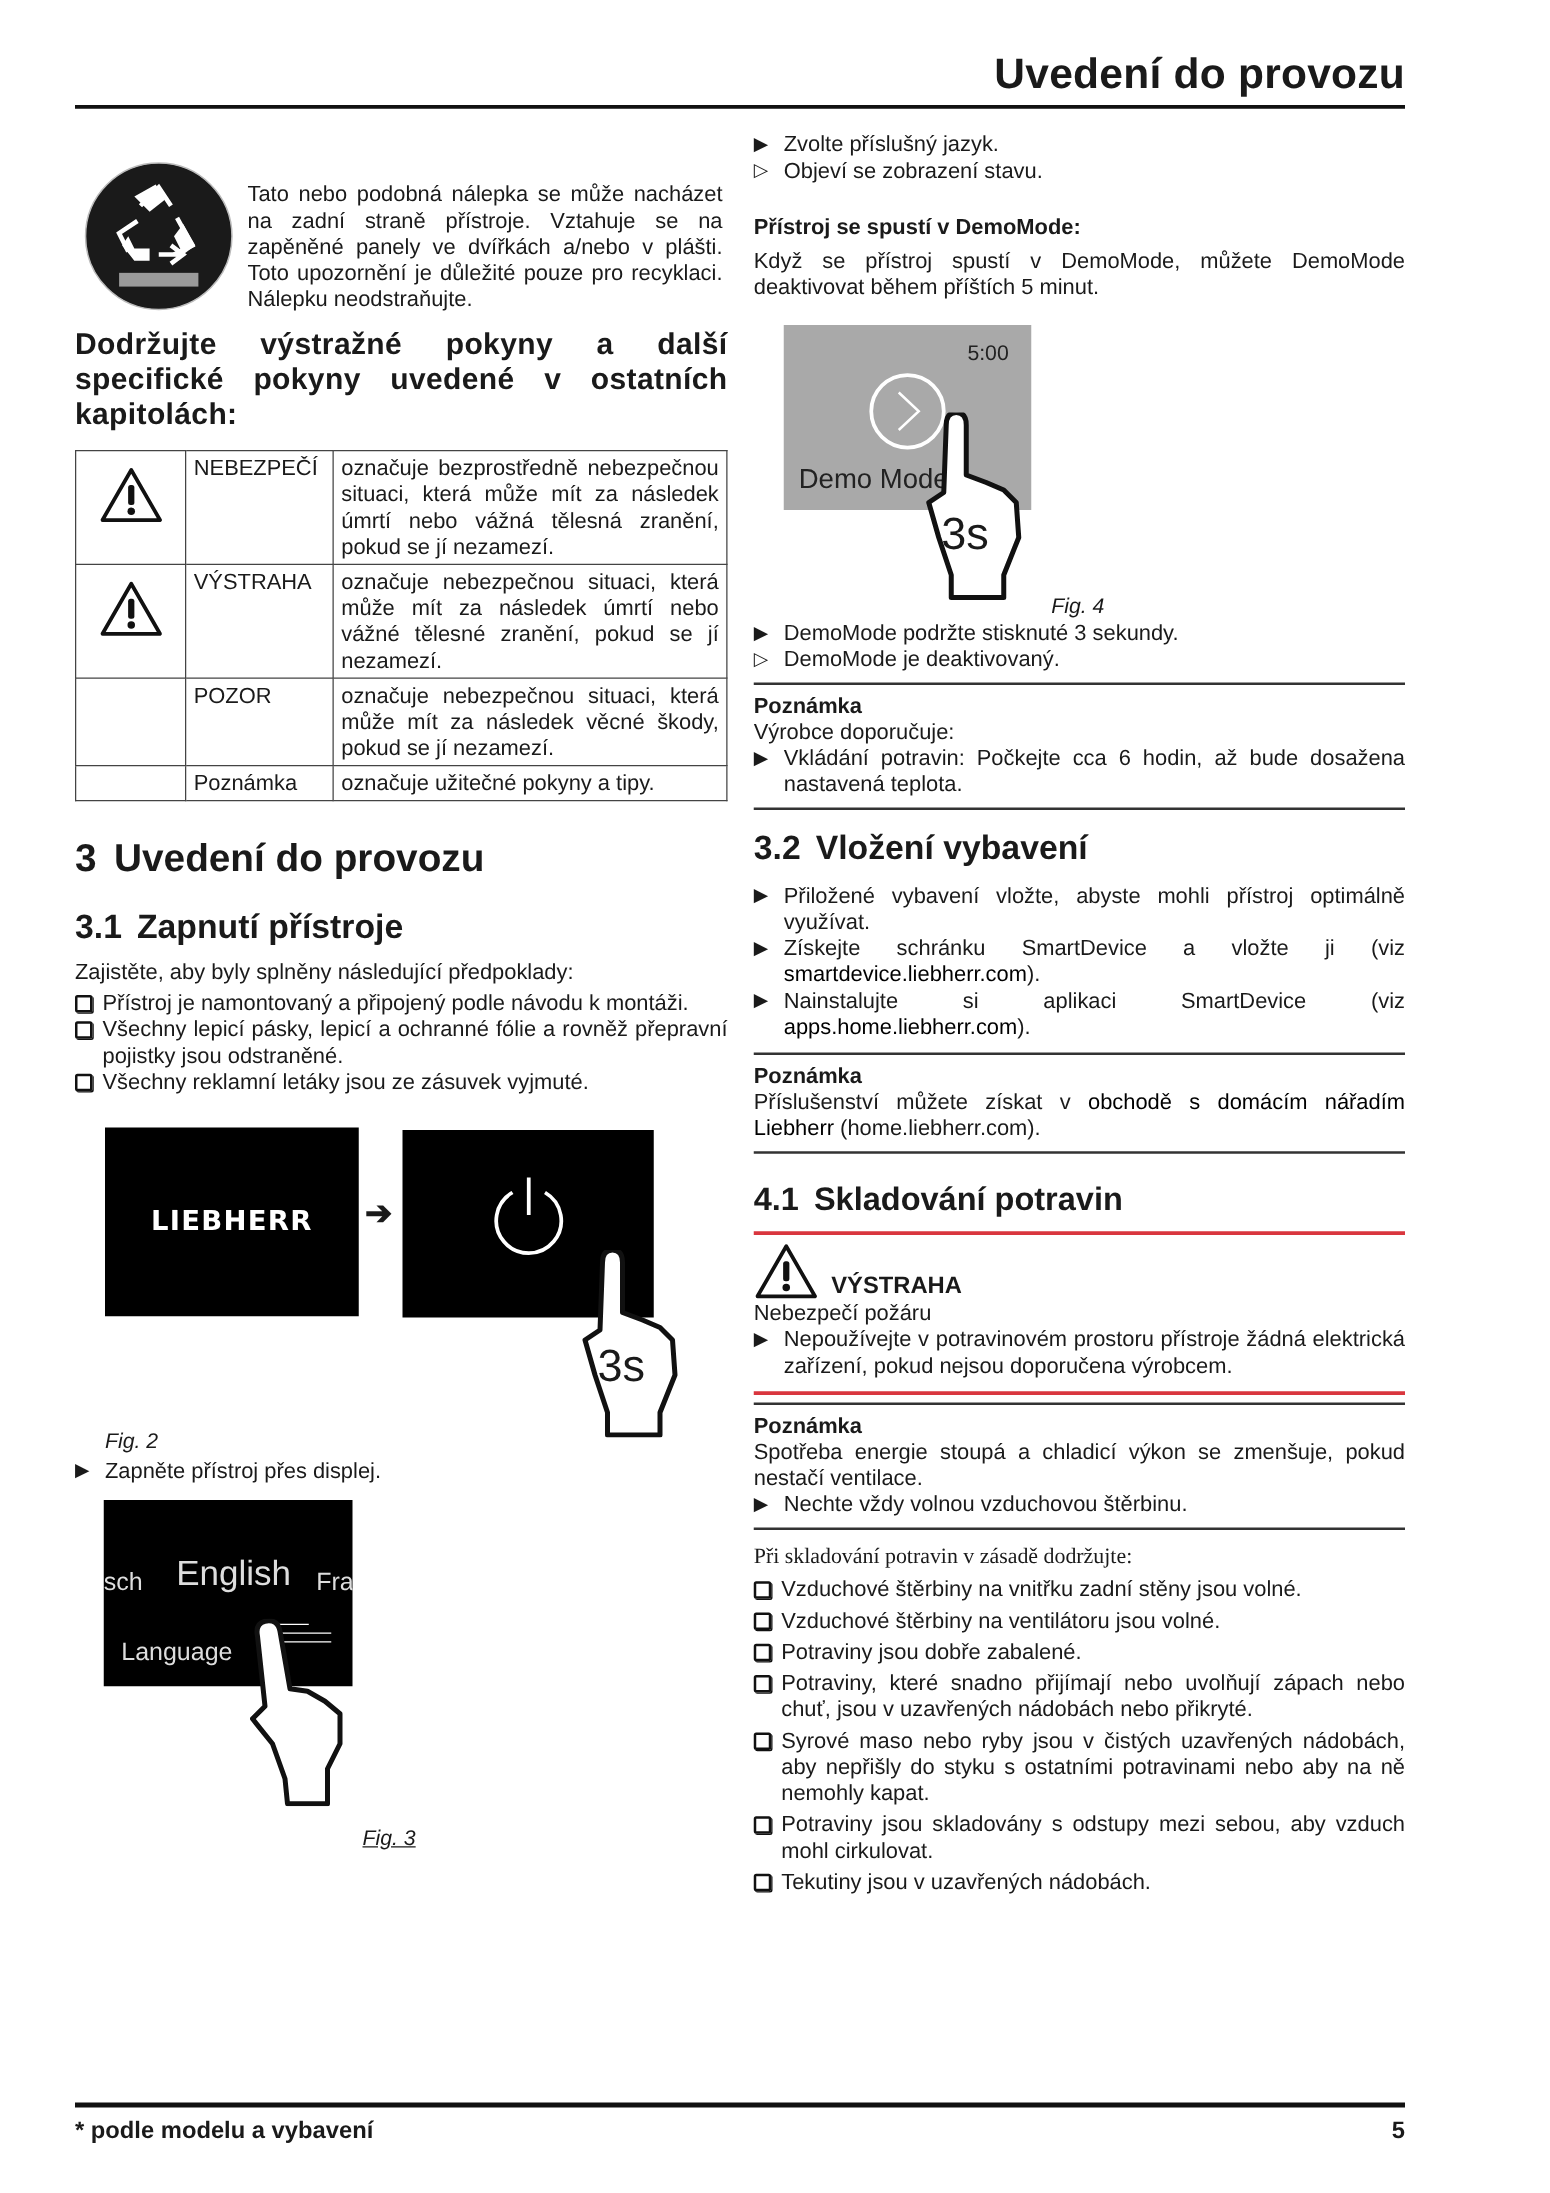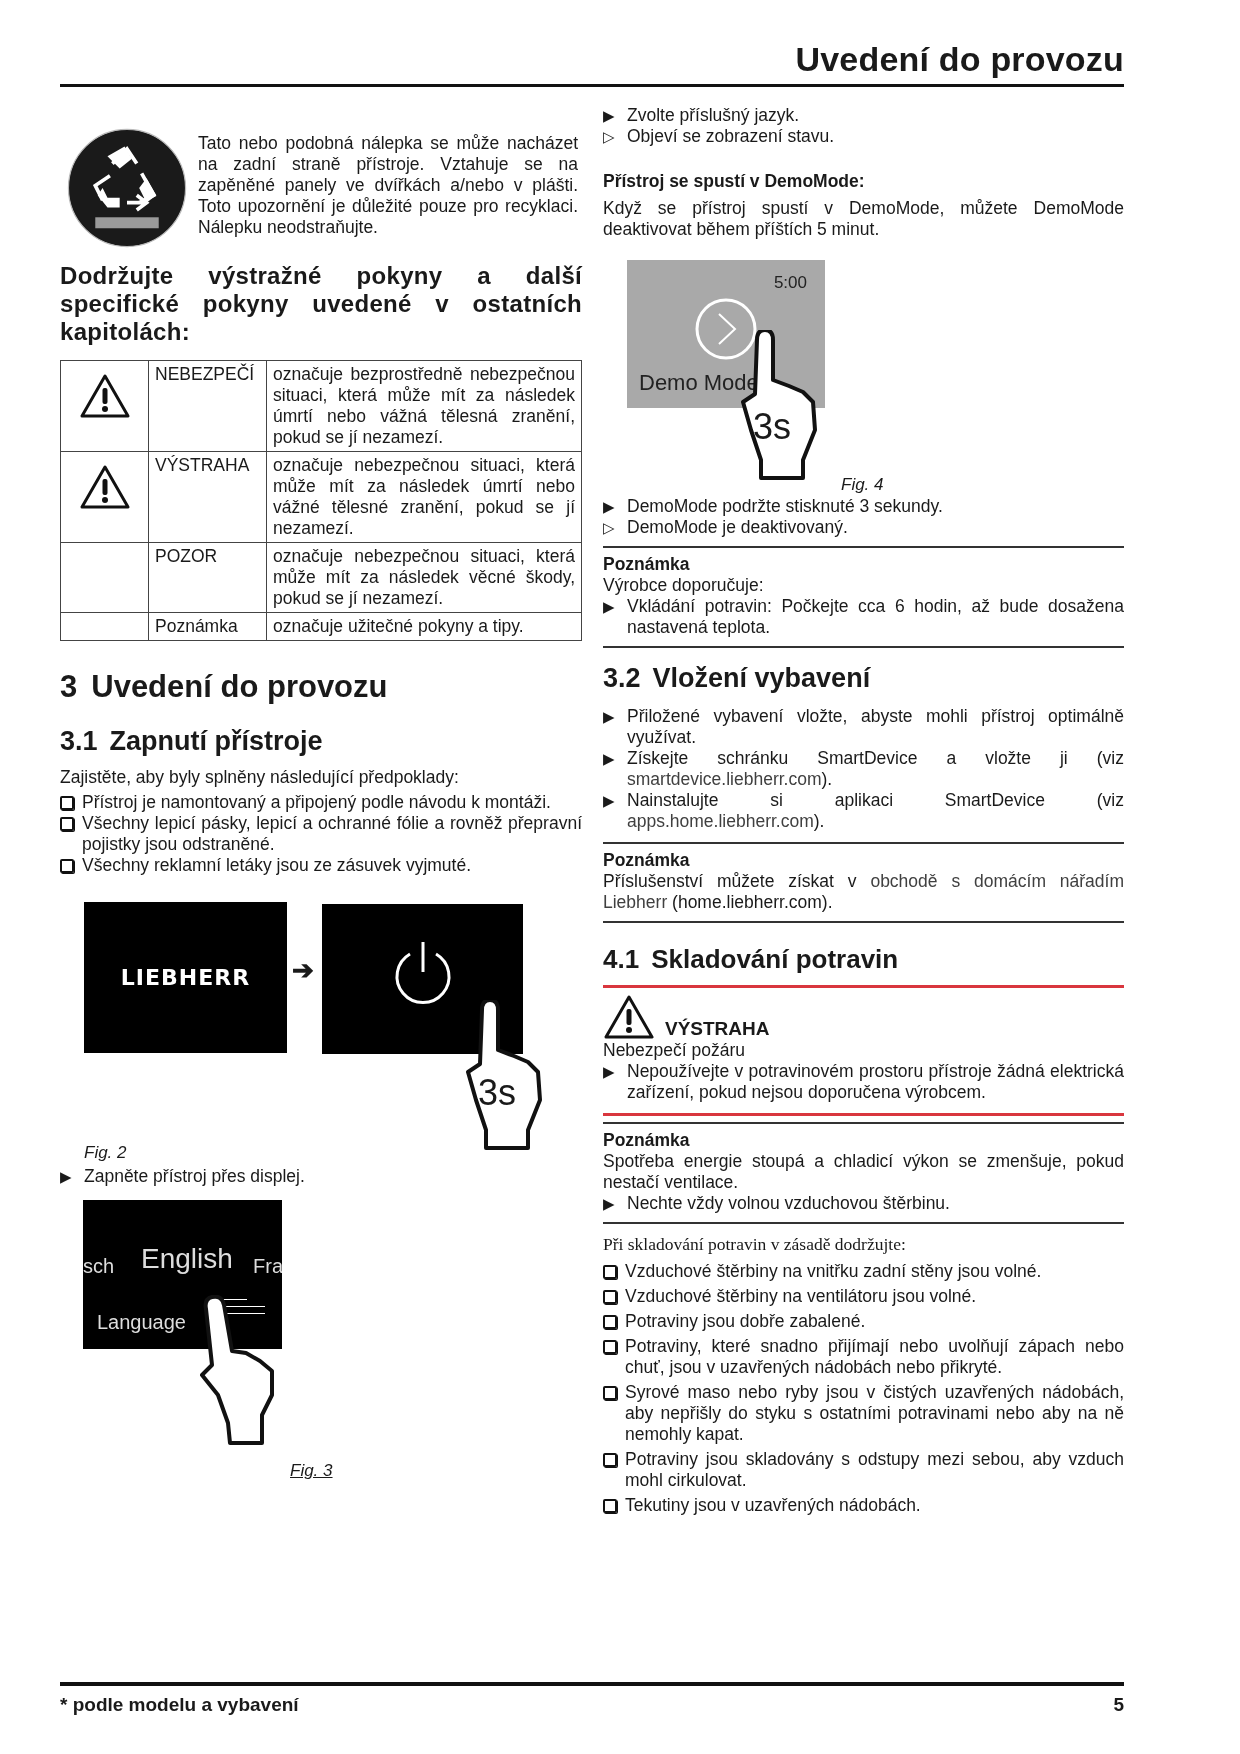--- a/index.html
+++ b/index.html
@@ -4,21 +4,21 @@
 <style>
   * { box-sizing: border-box; margin: 0; padding: 0; }
   body { width: 1240px; height: 1754px; background: #ffffff; position: relative; overflow: hidden;
          font-family: "Liberation Sans", sans-serif; color: #1a1a1a; }
   .page-title { position: absolute; right: 116px; top: 40px; font-size: 34px; font-weight: bold; letter-spacing: 0.2px; }
   .top-rule { position: absolute; left: 60px; top: 84px; width: 1064px; height: 3px; background: #111; }
   .col { position: absolute; font-size: 17.5px; line-height: 21px; }
   .col-left { left: 60px; top: 120px; width: 522px; }
   .col-right { left: 603px; top: 105px; width: 521px; }
   .justify { text-align: justify; }
-  .recycle-block { display: flex; align-items: center; height: 130px; }
+  .recycle-block { display: flex; align-items: flex-end; height: 130px; }
   .recycle-icon { width: 122px; height: 122px; margin-left: 6px; margin-top: 6px; flex: none; }
   .recycle-text { margin-left: 10px; width: 380px; text-align: justify; }
   .warn-heading { margin-top: 12px; font-weight: bold; font-size: 24px; line-height: 28px; text-align: justify; letter-spacing: 0.3px; }
   table.signal { margin-top: 14px; border-collapse: collapse; width: 522px; }
   table.signal td { border: 1.5px solid #444; vertical-align: top; padding: 3px 6px 3px 6px; }
   table.signal td.icon-cell { width: 88px; text-align: center; padding-top: 12px; }
   table.signal td.word-cell { width: 118px; }
   .tri { width: 52px; height: 46px; }
   .h1 { font-size: 31px; font-weight: bold; margin-top: 28px; line-height: 36px; }
   .h1 .num { margin-right: 14px; }
@@ -33,21 +33,21 @@
   ul.steps { list-style: none; }
   ul.steps li { display: flex; align-items: flex-start; }
   ul.steps li .mark { flex: none; width: 24px; font-size: 15px; line-height: 21px; }
   ul.steps li .txt { flex: 1; text-align: justify; }
   .fig-wrap { position: relative; }
   .fig-cap { font-style: italic; font-size: 17px; }
   .subhead { font-weight: bold; margin-top: 24px; }
   .rule { height: 2px; background: #333; margin: 8px 0 6px 0; }
   .red-rule { height: 3px; background: #d9363e; margin: 10px 0 6px 0; }
   .note-title { font-weight: bold; }
-  a.link { color: #404040; text-decoration: none; }
+  a.link { color: #000000; text-decoration: none; }
   .footer-rule { position: absolute; left: 60px; top: 1682px; width: 1064px; height: 4px; background: #111; }
   .footer-left { position: absolute; left: 60px; top: 1694px; font-size: 19px; font-weight: bold; }
   .footer-right { position: absolute; right: 116px; top: 1694px; font-size: 19px; font-weight: bold; }
   .vystraha-row { display: flex; align-items: flex-end; margin-top: 4px; }
   .vystraha-word { font-weight: bold; font-size: 19px; margin-left: 10px; line-height: 22px; }
 </style>
 </head>
 <body>
 
 <div class="page-title">Uvedení do provozu</div>

